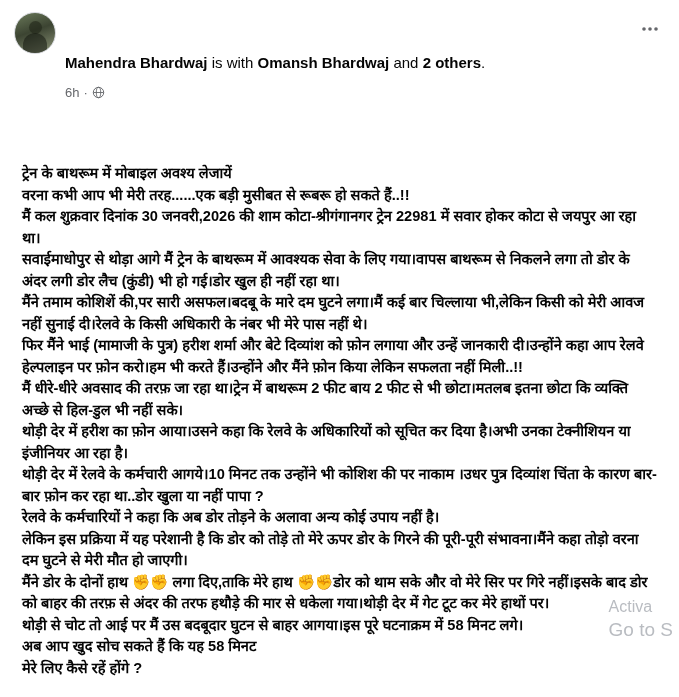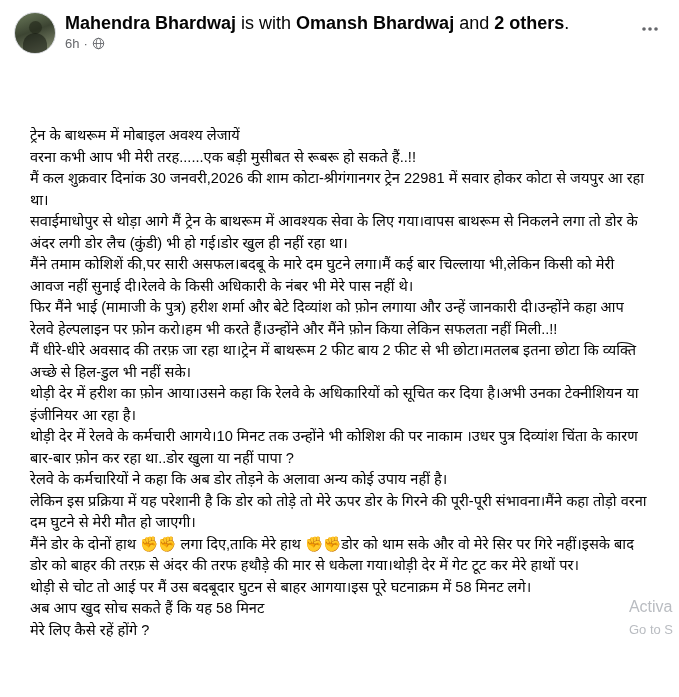--- a/index.html
+++ b/index.html
@@ -55,36 +55,37 @@
     height: 13px;
     border-radius: 50%;
     background: rgba(32, 36, 24, 0.6);
   }
   .header-text {
     flex: 1 1 auto;
     min-width: 0;
     padding-top: 1px;
   }
   .title-line {
-    font-size: 18px;
+    font-size: 15px;
     line-height: 20px;
     color: #050505;
+    margin-top: 40px;
   }
   .title-line .name {
     font-weight: bold;
     color: #050505;
   }
   .title-line .plain {
     font-weight: normal;
   }
   .meta-line {
     display: flex;
     align-items: center;
     gap: 4px;
-    margin-top: 3px;
+    margin-top: 12px;
     font-size: 13px;
     color: #65676b;
   }
   .globe-icon {
     display: inline-block;
     width: 13px;
     height: 13px;
     line-height: 13px;
     font-size: 12px;
     color: #65676b;
@@ -110,41 +111,42 @@
 
   .post-body {
     margin-top: 12px;
     font-size: 14.6px;
     line-height: 21.5px;
     color: #050505;
     white-space: pre-wrap;
     word-wrap: break-word;
   }
   .post-body p {
-    margin: 16px;
+    margin: 8px;
+    font-weight: bold;
   }
   .tag-block {
     margin-top: 15px;
     font-size: 14.6px;
     line-height: 21.5px;
   }
 
   .watermark {
     position: absolute;
     right: 6px;
     bottom: 56px;
     text-align: left;
     color: #b9bcc1;
     font-size: 16px;
     line-height: 23px;
     pointer-events: none;
     user-select: none;
   }
   .watermark .w2 {
-    font-size: 13px;
+    font-size: 19px;
     color: #b9bcc1;
   }
 </style>
 </head>
 <body>
 
 <div class="post">
 
   <div class="post-header">
     <div class="avatar"></div>

